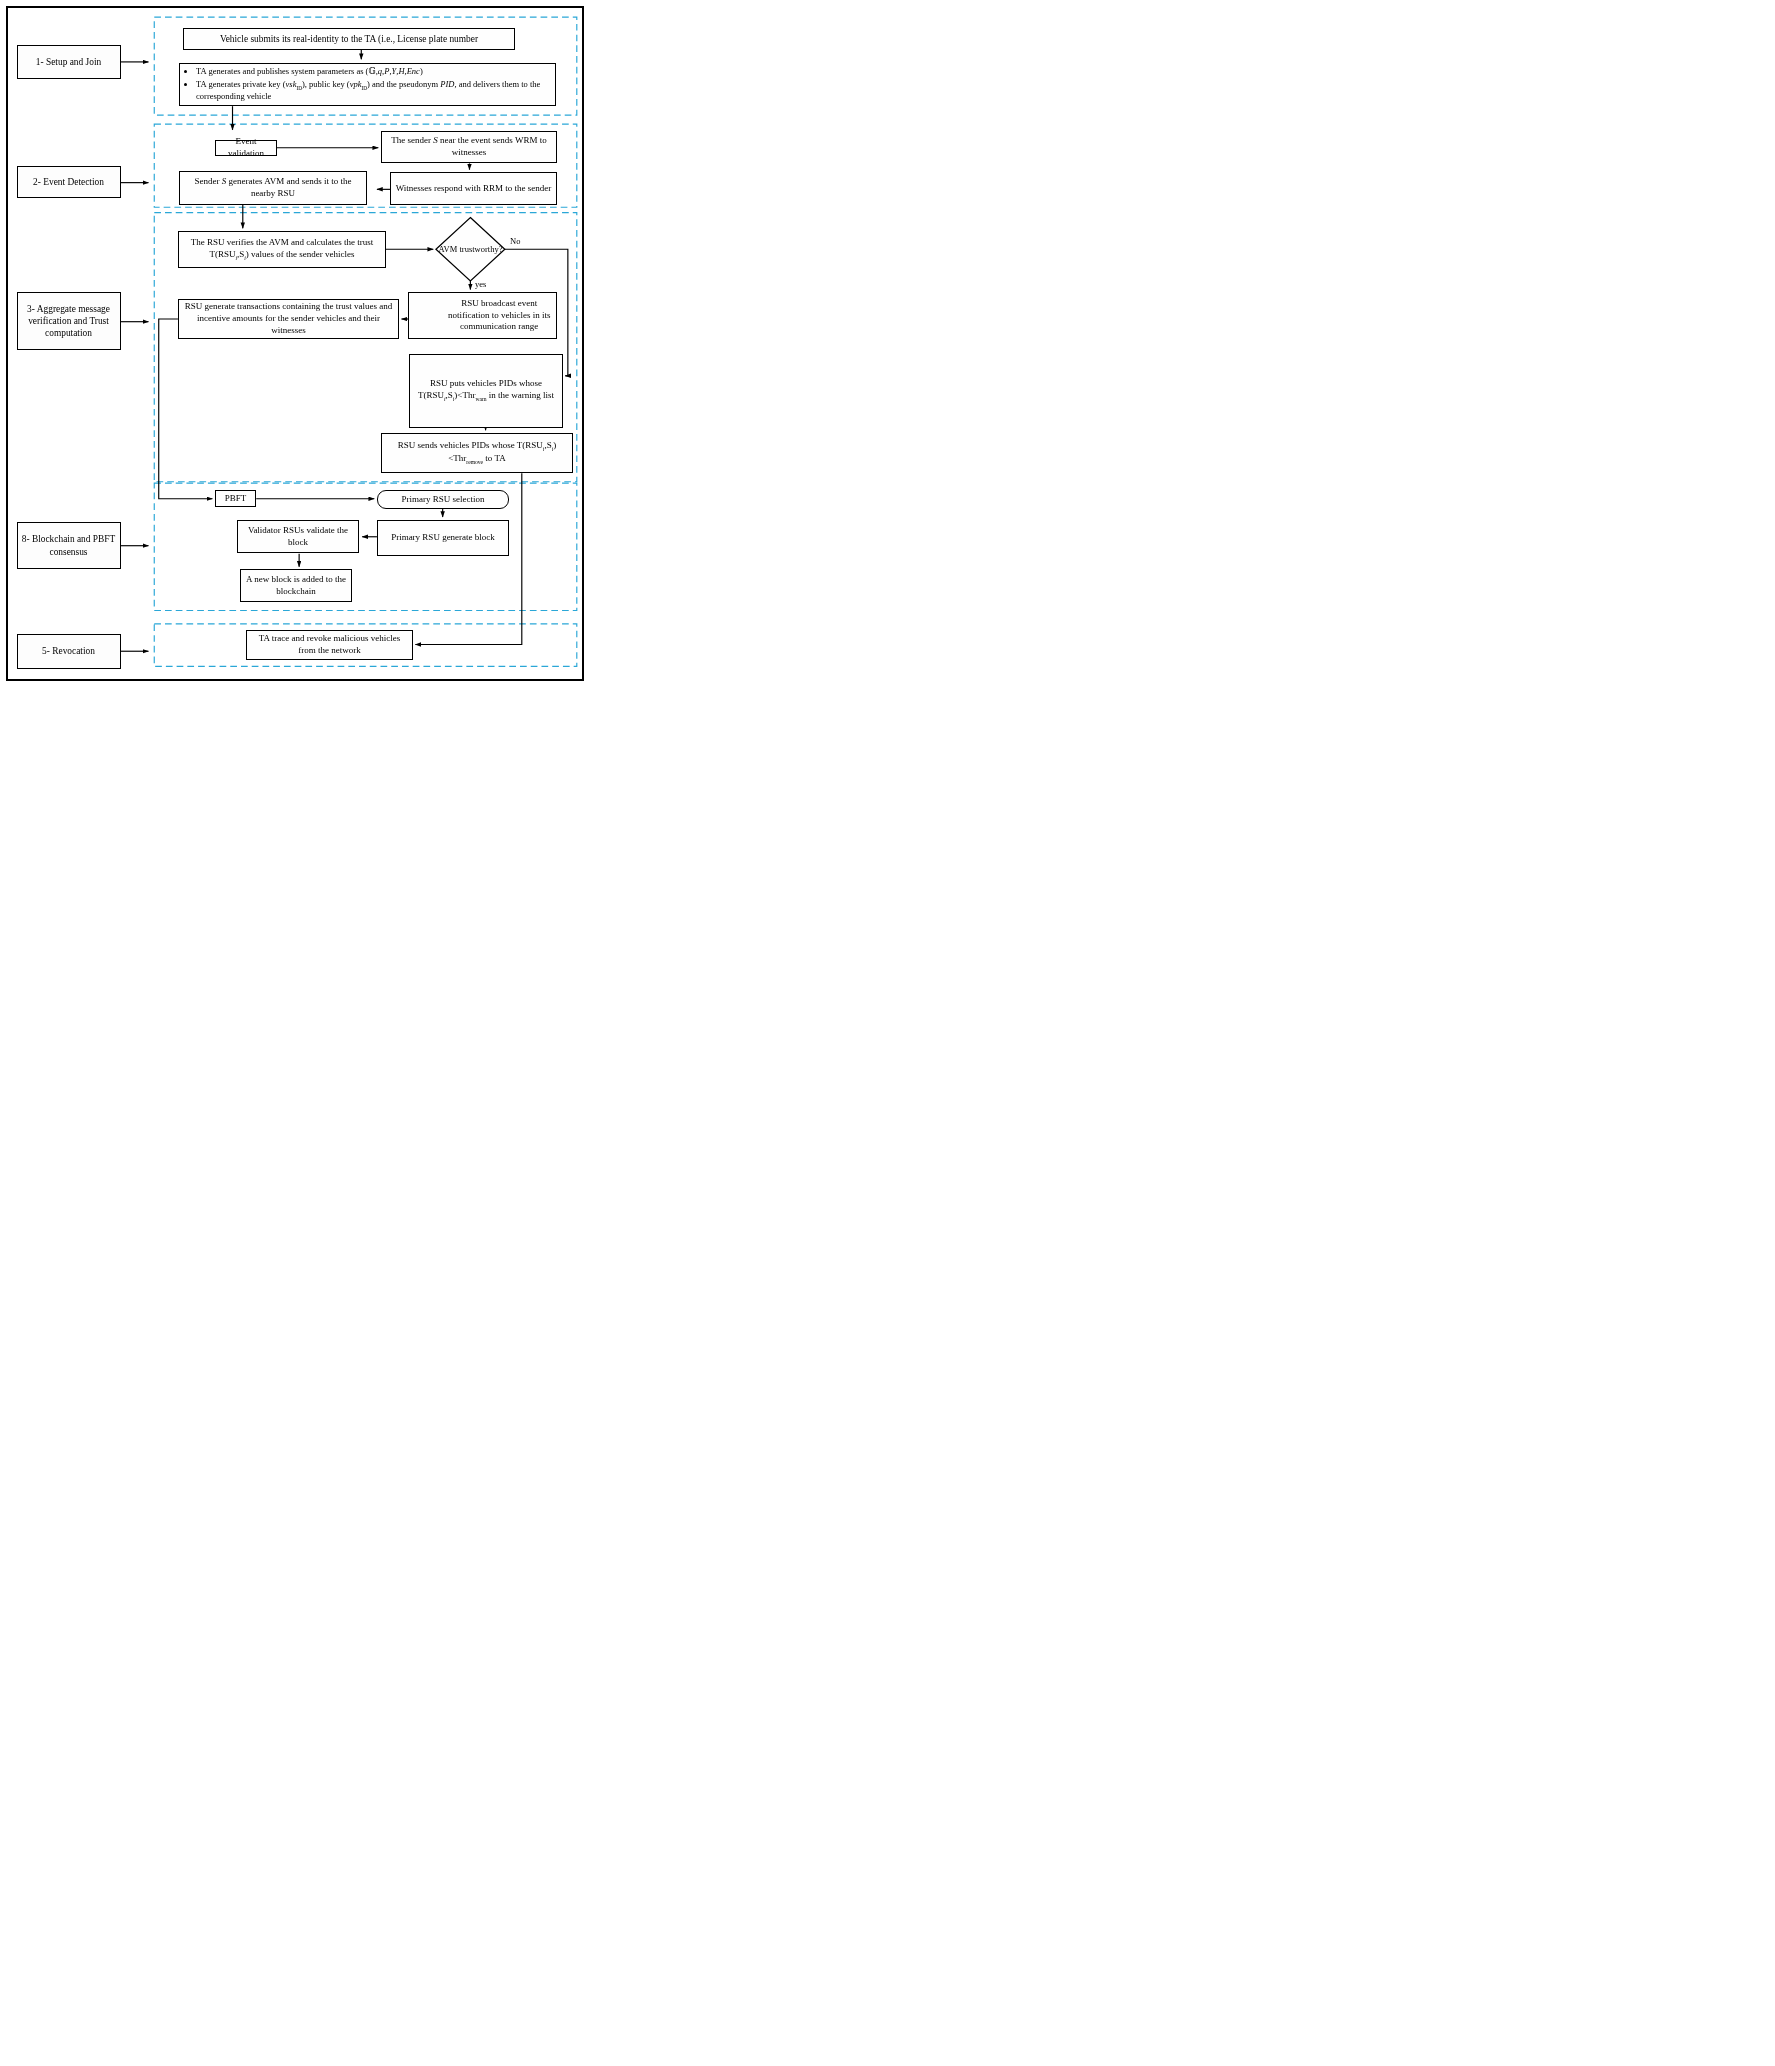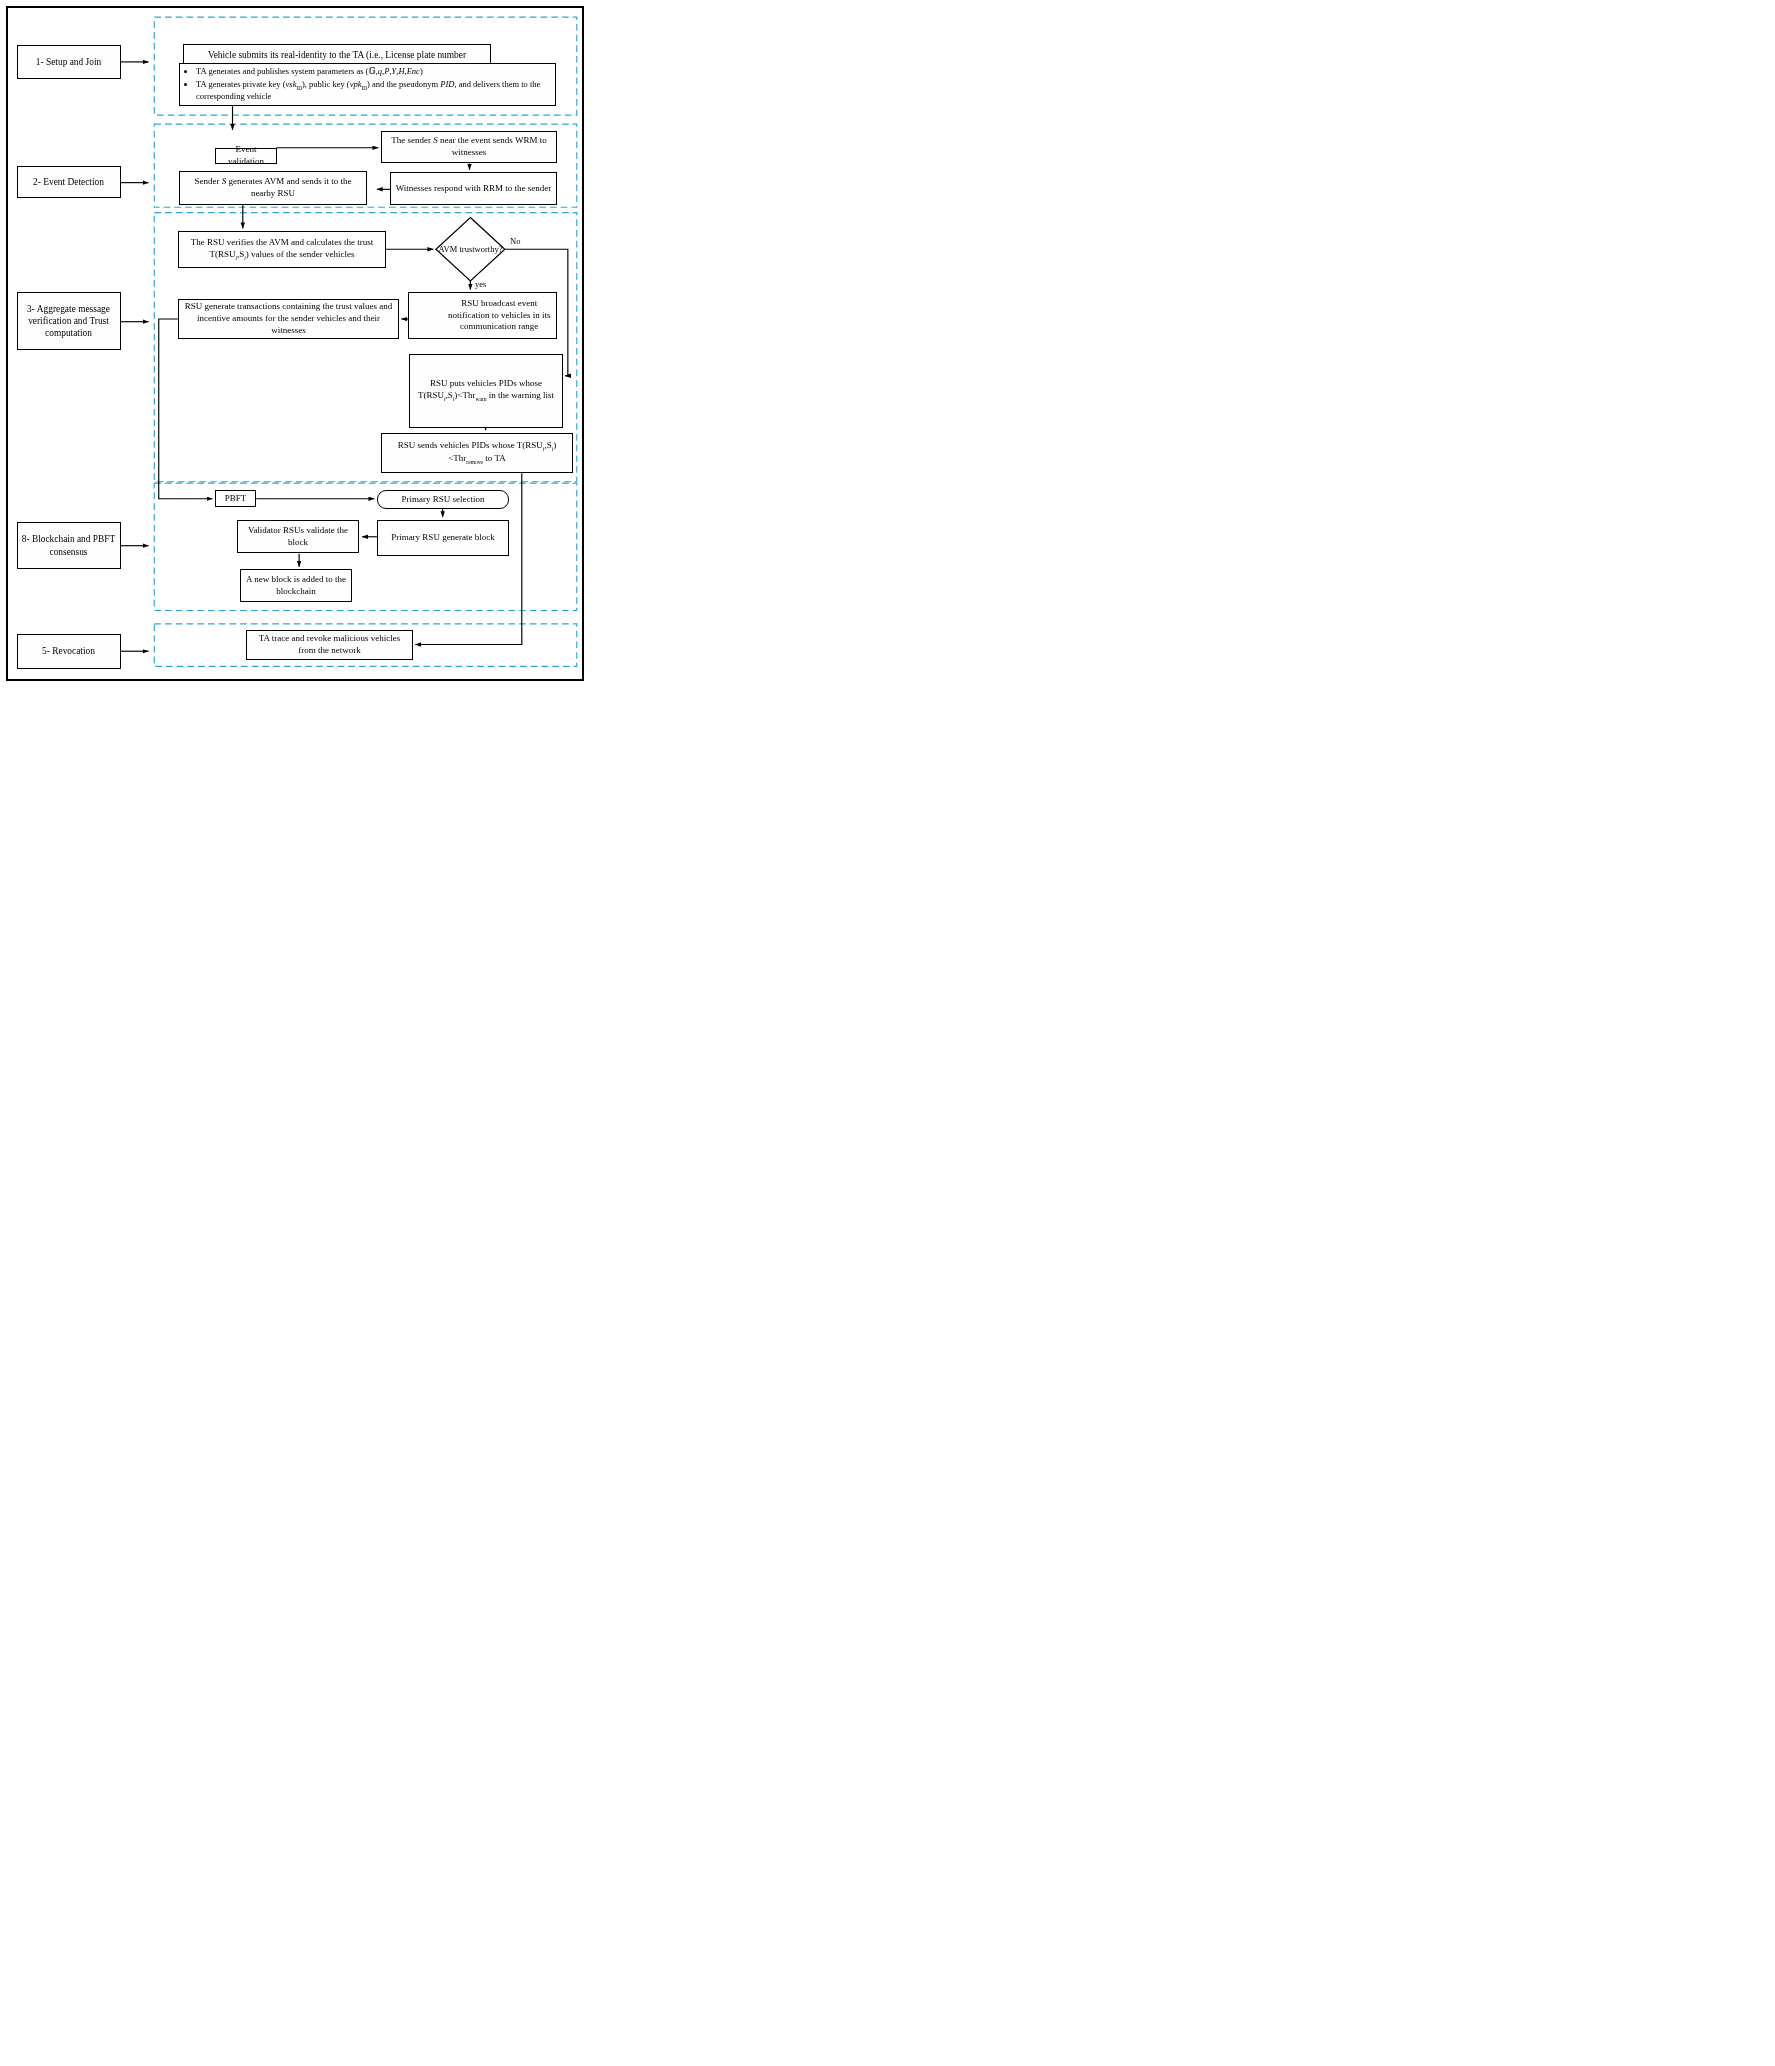--- a/index.html
+++ b/index.html
@@ -97,31 +97,31 @@
   <div class="phase-label" style="left:16.5px;top:292px;width:104px;height:58px;">
       <span>3- Aggregate message verification and Trust computation</span>
     </div>
   <div class="phase-label" style="left:16.5px;top:522px;width:104px;height:47px;">
       <span>8- Blockchain and PBFT consensus</span>
     </div>
   <div class="phase-label" style="left:16.5px;top:634px;width:104px;height:35px;">
       <span>5- Revocation</span>
     </div>
 
-  <div class="node" style="left:183px;top:44px;width:308px;height:21.5px;font-size:9.4px;">
+  <div class="node" style="left:183px;top:28px;width:332px;height:21.5px;font-size:9.4px;">
     <span>Vehicle submits its real-identity to the TA (i.e., License plate number</span>
   </div>
   <div class="node bullets" style="left:179px;top:63px;width:377px;height:43px;">
     <ul>
       <li><span>TA generates and publishes system parameters as (𝔾,<i>q</i>,<i>P</i>,<i>Y</i>,<i>H</i>,<i>Enc</i>)</span></li>
       <li><span>TA generates private key (<i>vsk</i><sub>ID</sub>), public key (<i>vpk</i><sub>ID</sub>) and the pseudonym <i>PID</i>, and delivers them to the corresponding vehicle</span></li>
     </ul>
   </div>
 
-  <div class="node" style="left:215px;top:148px;width:62px;height:16px;">
+  <div class="node" style="left:215px;top:140px;width:62px;height:16px;">
     <span>Event validation</span>
   </div>
   <div class="node" style="left:381px;top:131px;width:176px;height:32px;">
     <span>The sender <i>S</i> near the event sends WRM to witnesses</span>
   </div>
   <div class="node" style="left:390px;top:172px;width:167px;height:33px;">
     <span>Witnesses respond with RRM to the sender</span>
   </div>
   <div class="node" style="left:179px;top:171px;width:188px;height:34px;">
     <span>Sender <i>S</i> generates AVM and sends it to the nearby RSU</span>

